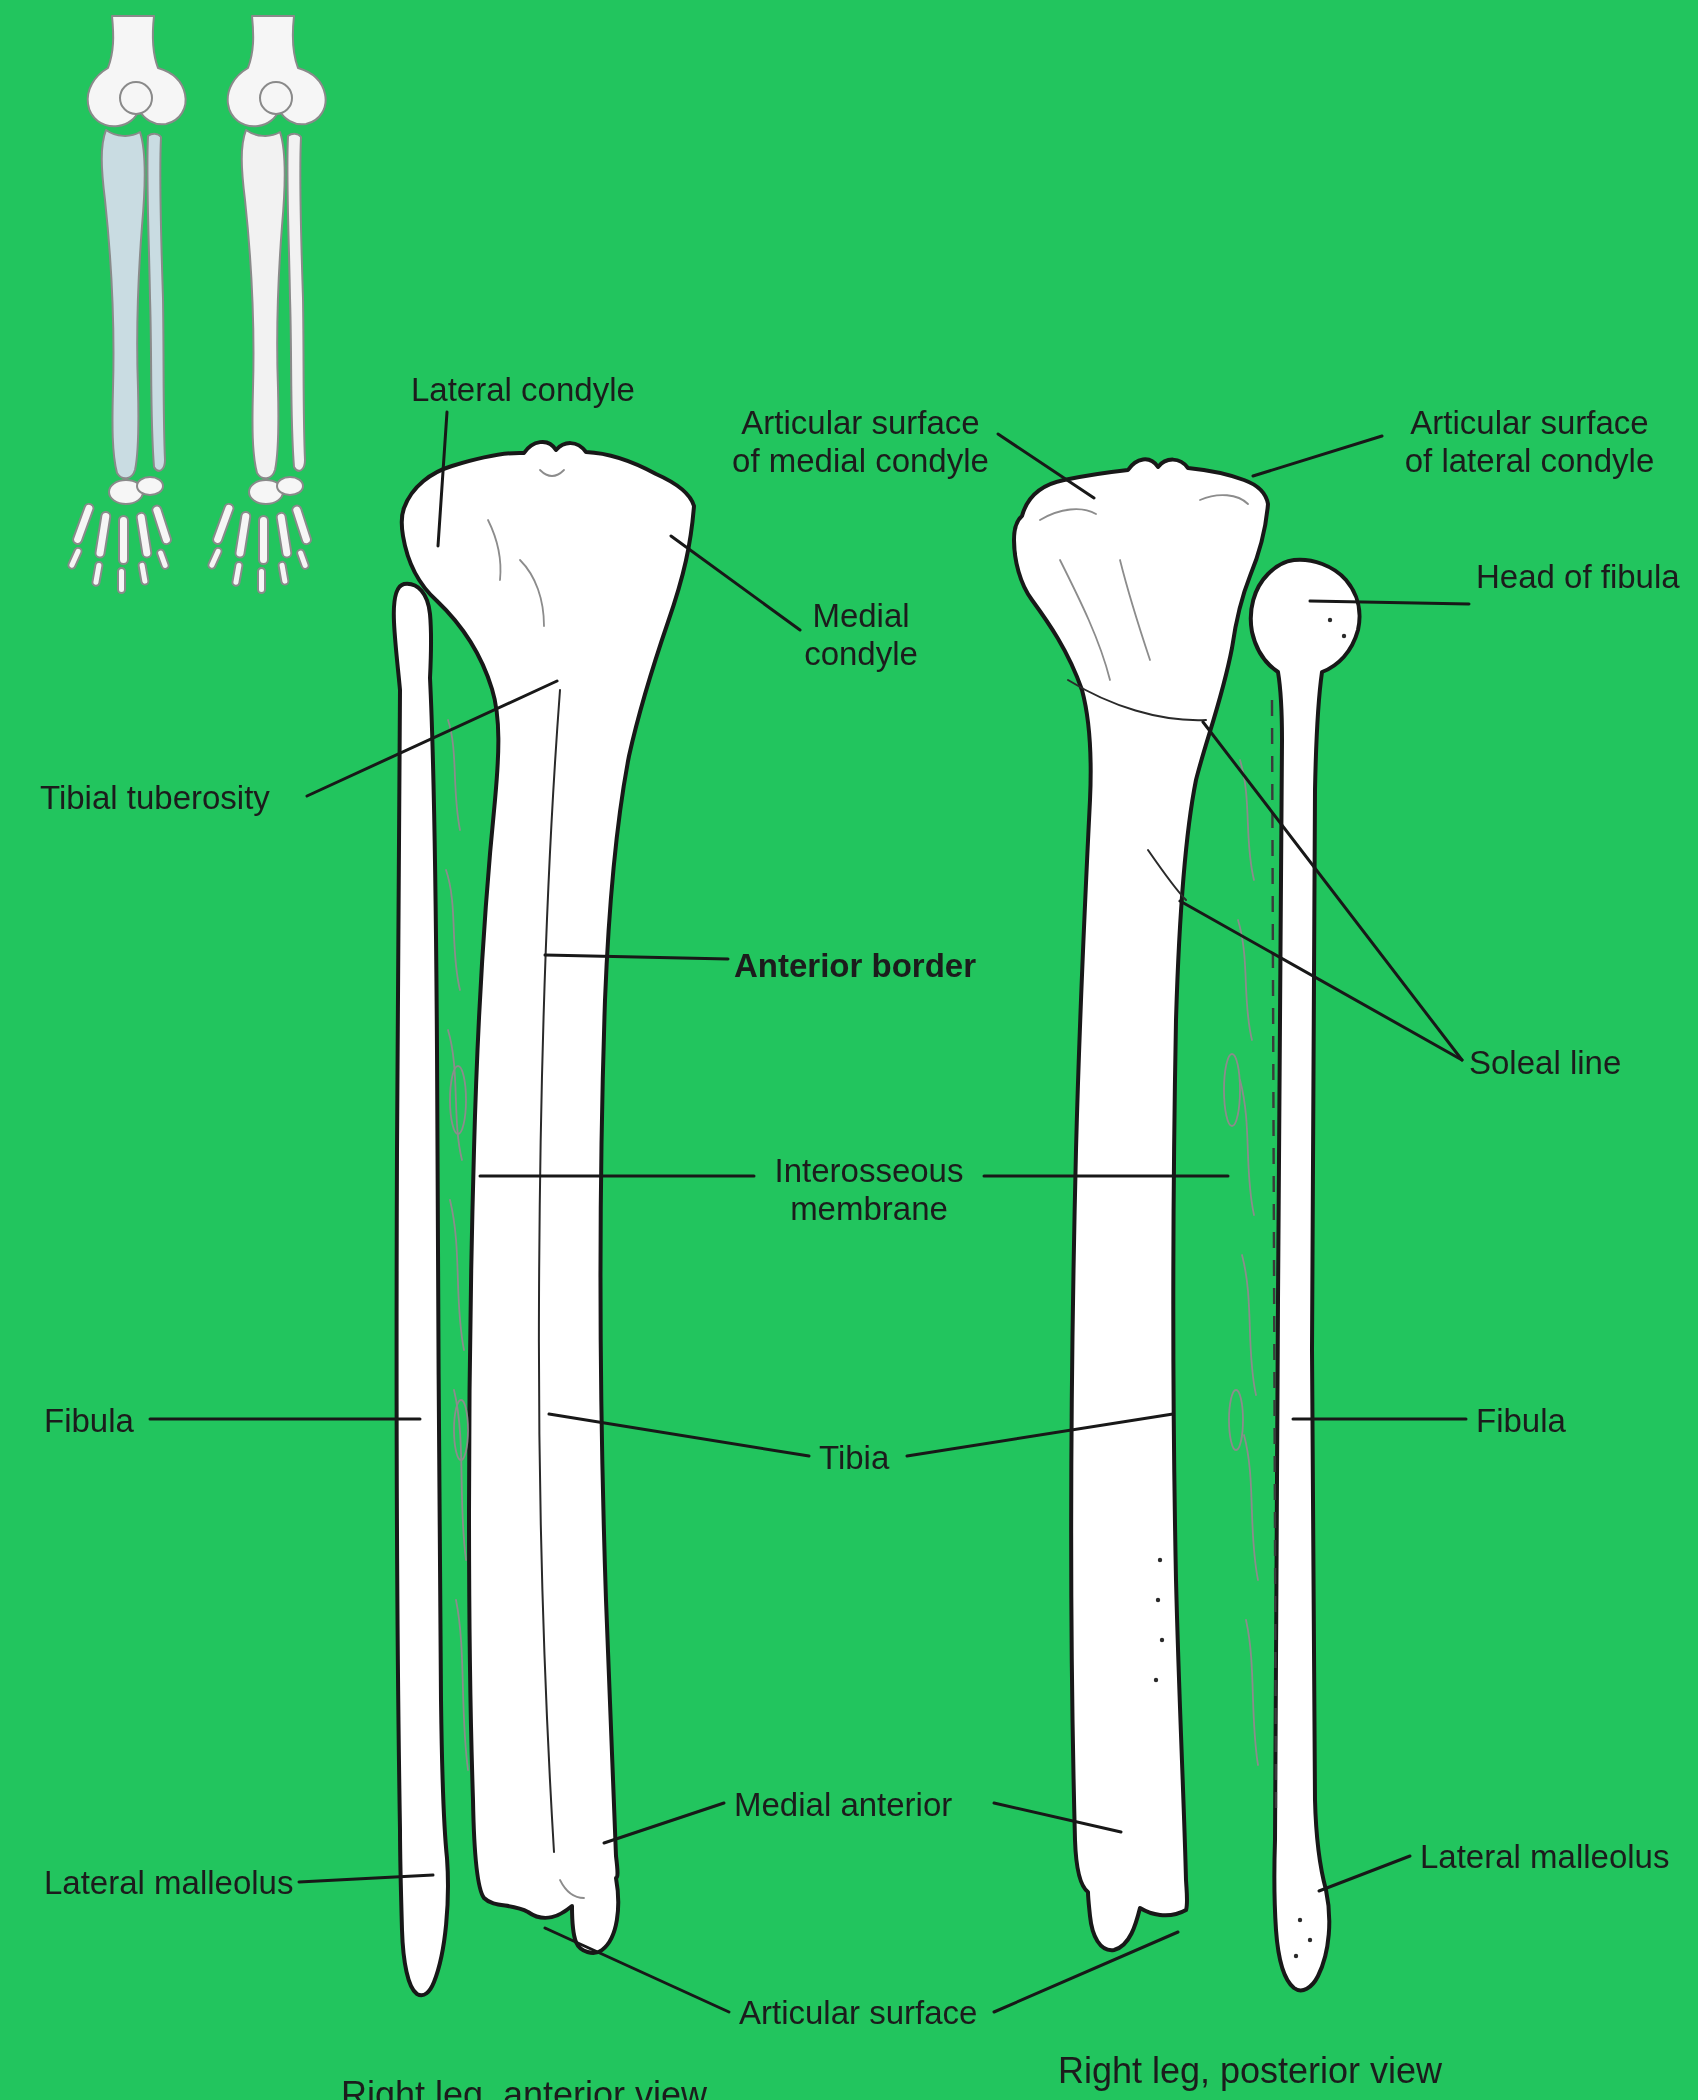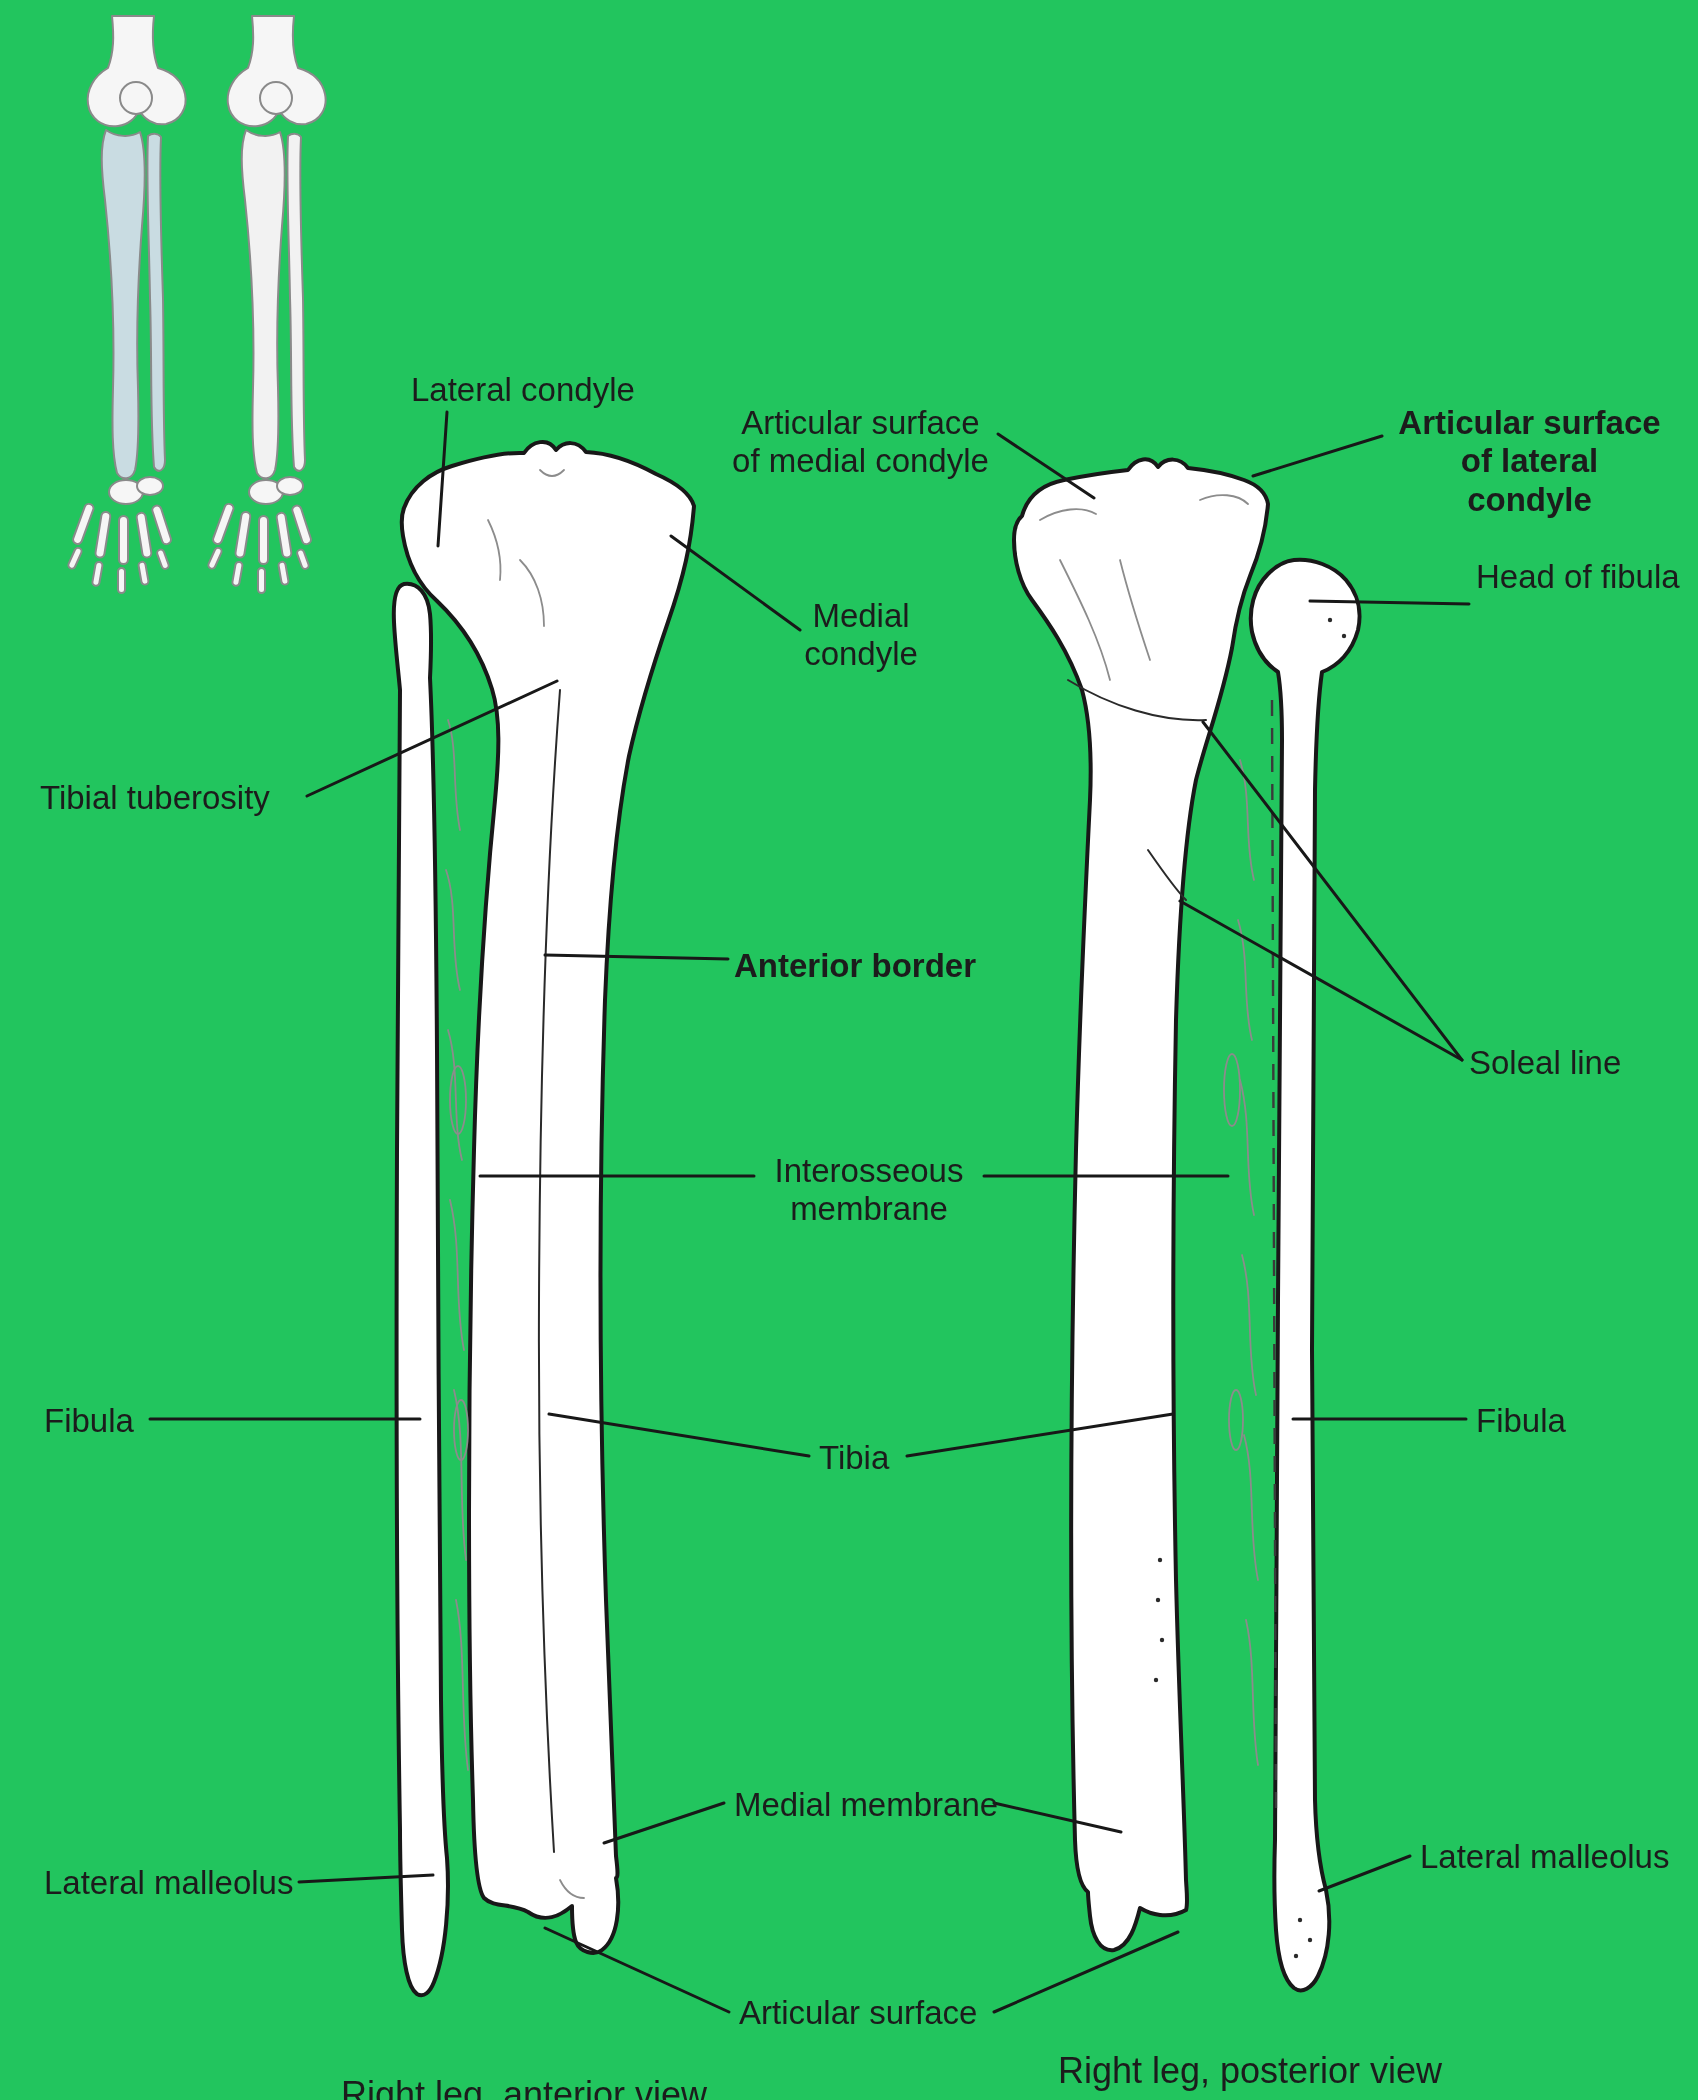--- a/index.html
+++ b/index.html
@@ -8,21 +8,21 @@
     font-family:"Liberation Sans",sans-serif;color:#1c1c1c;overflow:hidden;
   }
   #art{position:absolute;left:0;top:0;}
   .lbl{position:absolute;font-size:33px;line-height:1.16;color:#1c1c1c;white-space:nowrap;}
   .wrap{white-space:normal;text-align:center;}
   .ctr{text-align:center;}
   .caption{position:absolute;font-size:36px;color:#1c1c1c;text-align:center;white-space:nowrap;}
 
   #lbl-lateral-condyle{left:411px;top:371px;}
   #lbl-art-medial{left:728px;top:404px;width:265px;}
-  #lbl-art-lateral{left:1397px;top:404px;width:265px;font-weight:bold;}
+  #lbl-art-lateral{left:1397px;top:404px;width:265px;}
   #lbl-medial-condyle{left:796px;top:597px;width:130px;}
   #lbl-head-fibula{left:1476px;top:558px;}
   #lbl-tibial-tuberosity{left:40px;top:779px;}
   #lbl-anterior-border{left:734px;top:947px;font-weight:bold;}
   #lbl-soleal-line{left:1469px;top:1044px;}
   #lbl-interosseous{left:764px;top:1152px;width:210px;}
   #lbl-fibula-left{left:44px;top:1402px;}
   #lbl-tibia{left:819px;top:1439px;}
   #lbl-fibula-right{left:1476px;top:1402px;}
   #lbl-medial-malleolus{left:734px;top:1786px;}
@@ -240,21 +240,21 @@
   <div class="lbl wrap" id="lbl-art-lateral">Articular surface of lateral condyle</div>
   <div class="lbl wrap" id="lbl-medial-condyle">Medial condyle</div>
   <div class="lbl" id="lbl-head-fibula">Head of fibula</div>
   <div class="lbl" id="lbl-tibial-tuberosity">Tibial tuberosity</div>
   <div class="lbl" id="lbl-anterior-border">Anterior border</div>
   <div class="lbl" id="lbl-soleal-line">Soleal line</div>
   <div class="lbl wrap ctr" id="lbl-interosseous">Interosseous membrane</div>
   <div class="lbl" id="lbl-fibula-left">Fibula</div>
   <div class="lbl" id="lbl-tibia">Tibia</div>
   <div class="lbl" id="lbl-fibula-right">Fibula</div>
-  <div class="lbl" id="lbl-medial-malleolus">Medial membrane</div>
+  <div class="lbl" id="lbl-medial-malleolus">Medial anterior</div>
   <div class="lbl" id="lbl-lateral-malleolus-left">Lateral malleolus</div>
   <div class="lbl" id="lbl-lateral-malleolus-right">Lateral malleolus</div>
   <div class="lbl" id="lbl-articular-surface">Articular surface</div>
 
   <div class="caption" id="caption-anterior">Right leg, anterior view</div>
   <div class="caption" id="caption-posterior">Right leg, posterior view</div>
 
 </div>
 
 </body></html>

